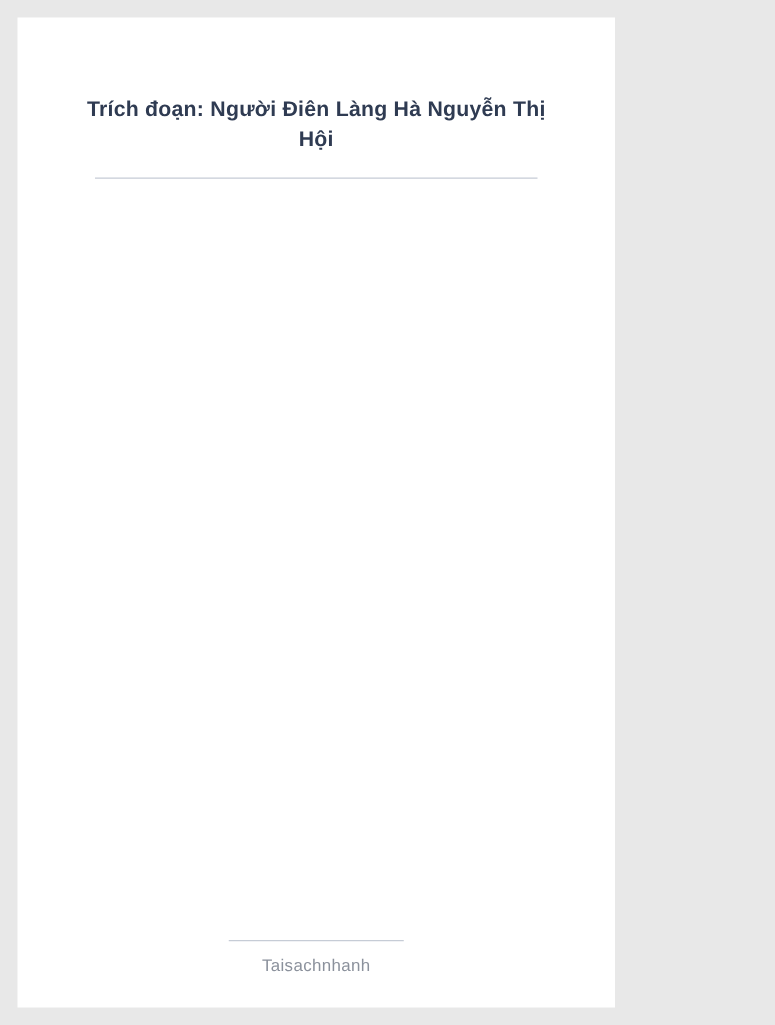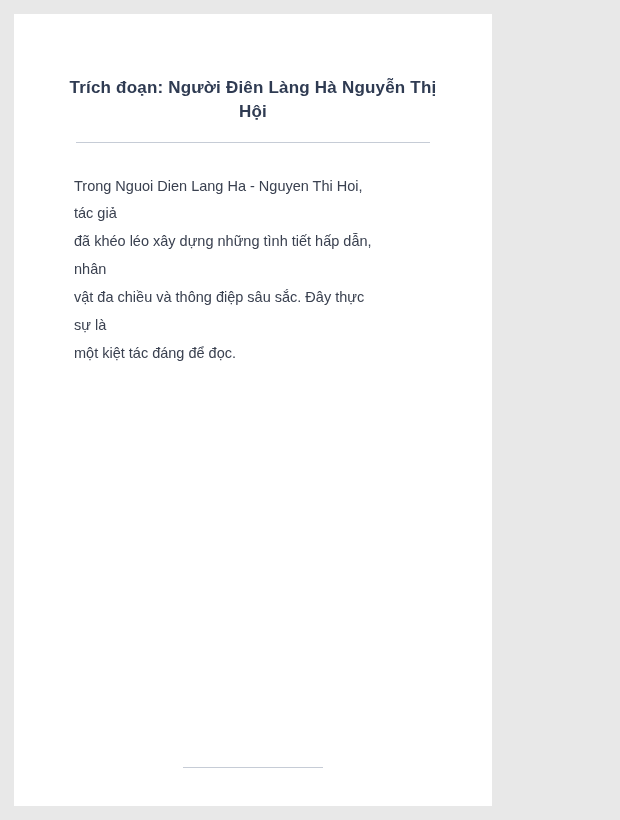--- a/index.html
+++ b/index.html
@@ -75,26 +75,20 @@
 </head>
 <body>
 
 <div class="page-frame">
   <div class="doc-inner">
 
     <h1 class="doc-title">Trích đoạn: Người Điên Làng Hà Nguyễn Thị Hội</h1>
 
     <div class="title-rule"></div>
 
-    <div class="doc-body">Trong Nguoi Dien Lang Ha - Nguyen Thi Hoi,
-tác giả
-đã khéo léo xây dựng những tình tiết hấp dẫn,
-nhân
-vật đa chiều và thông điệp sâu sắc. Đây thực
-sự là
-một kiệt tác đáng để đọc.</div>
 
     <div class="footer-wrap">
       <div class="footer-rule"></div>
+      <div class="footer-text">Taisachnhanh</div>
     </div>
 
   </div>
 </div>
 
 </body></html>

